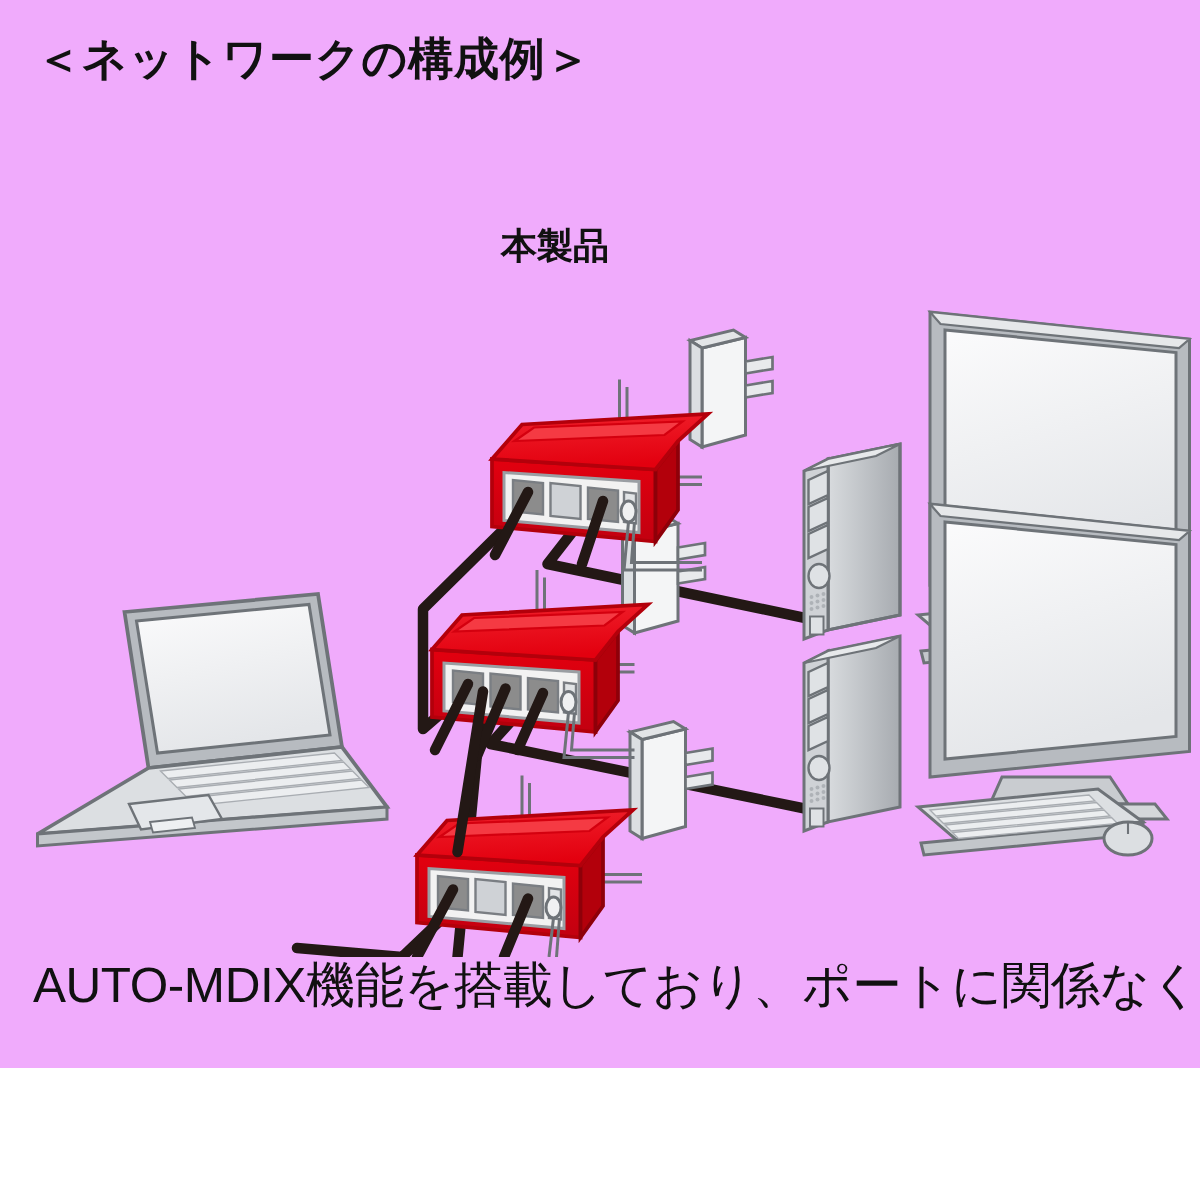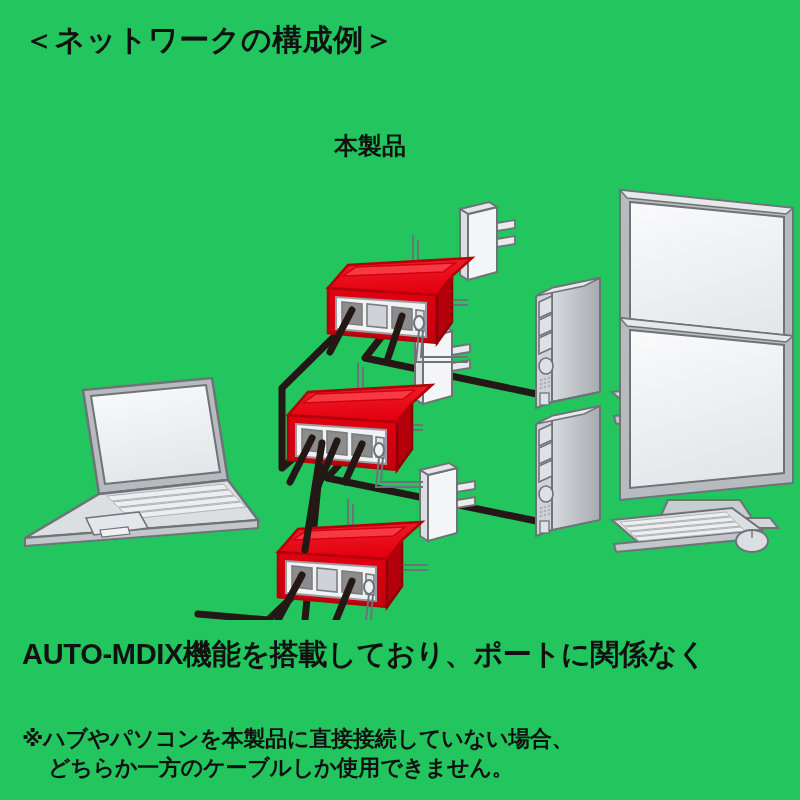--- a/index.html
+++ b/index.html
@@ -9,46 +9,46 @@
   }
   body {
     width: 800px; height: 800px;
     font-family: "Liberation Sans", "DejaVu Sans", sans-serif;
     color: #1a1a1a;
     position: relative;
     overflow: hidden;
   }
   #page {
     position: relative;
-    width: 800px; height: 800px;
-    background: #22c55e;
+    width: 800px; height: 712px;
+    background: #f0abfc;
   }
   #title {
     position: absolute;
     left: 24px; top: 22px;
     font-size: 30px;
     font-weight: bold;
     letter-spacing: 0.5px;
     line-height: 1.2;
     white-space: nowrap;
     color: #111111;
   }
   #diagram {
     position: absolute;
-    left: 0; top: 90px;
+    left: 0; top: 108px;
     width: 800px; height: 530px;
   }
   #caption {
     position: absolute;
     left: 22px; top: 636px;
     width: 770px;
   }
   .cap-line {
-    font-size: 29px;
-    font-weight: bold;
+    font-size: 33px;
+    font-weight: normal;
     line-height: 1.28;
     letter-spacing: -0.3px;
     white-space: nowrap;
     color: #111111;
   }
   #note {
     position: absolute;
     left: 22px; top: 724px;
     width: 770px;
   }
@@ -350,18 +350,14 @@
         <path d="M 322 353 L 305 460"></path>
       </g>
 
     </svg>
   </div>
 
   <div id="caption">
     <div class="cap-line">AUTO-MDIX機能を搭載しており、ポートに関係なく</div>
   </div>
 
-  <div id="note">
-    <div class="note-line">※ハブやパソコンを本製品に直接接続していない場合、</div>
-    <div class="note-line indent">どちらか一方のケーブルしか使用できません。</div>
-  </div>
 
 </div>
 
 </body></html>

